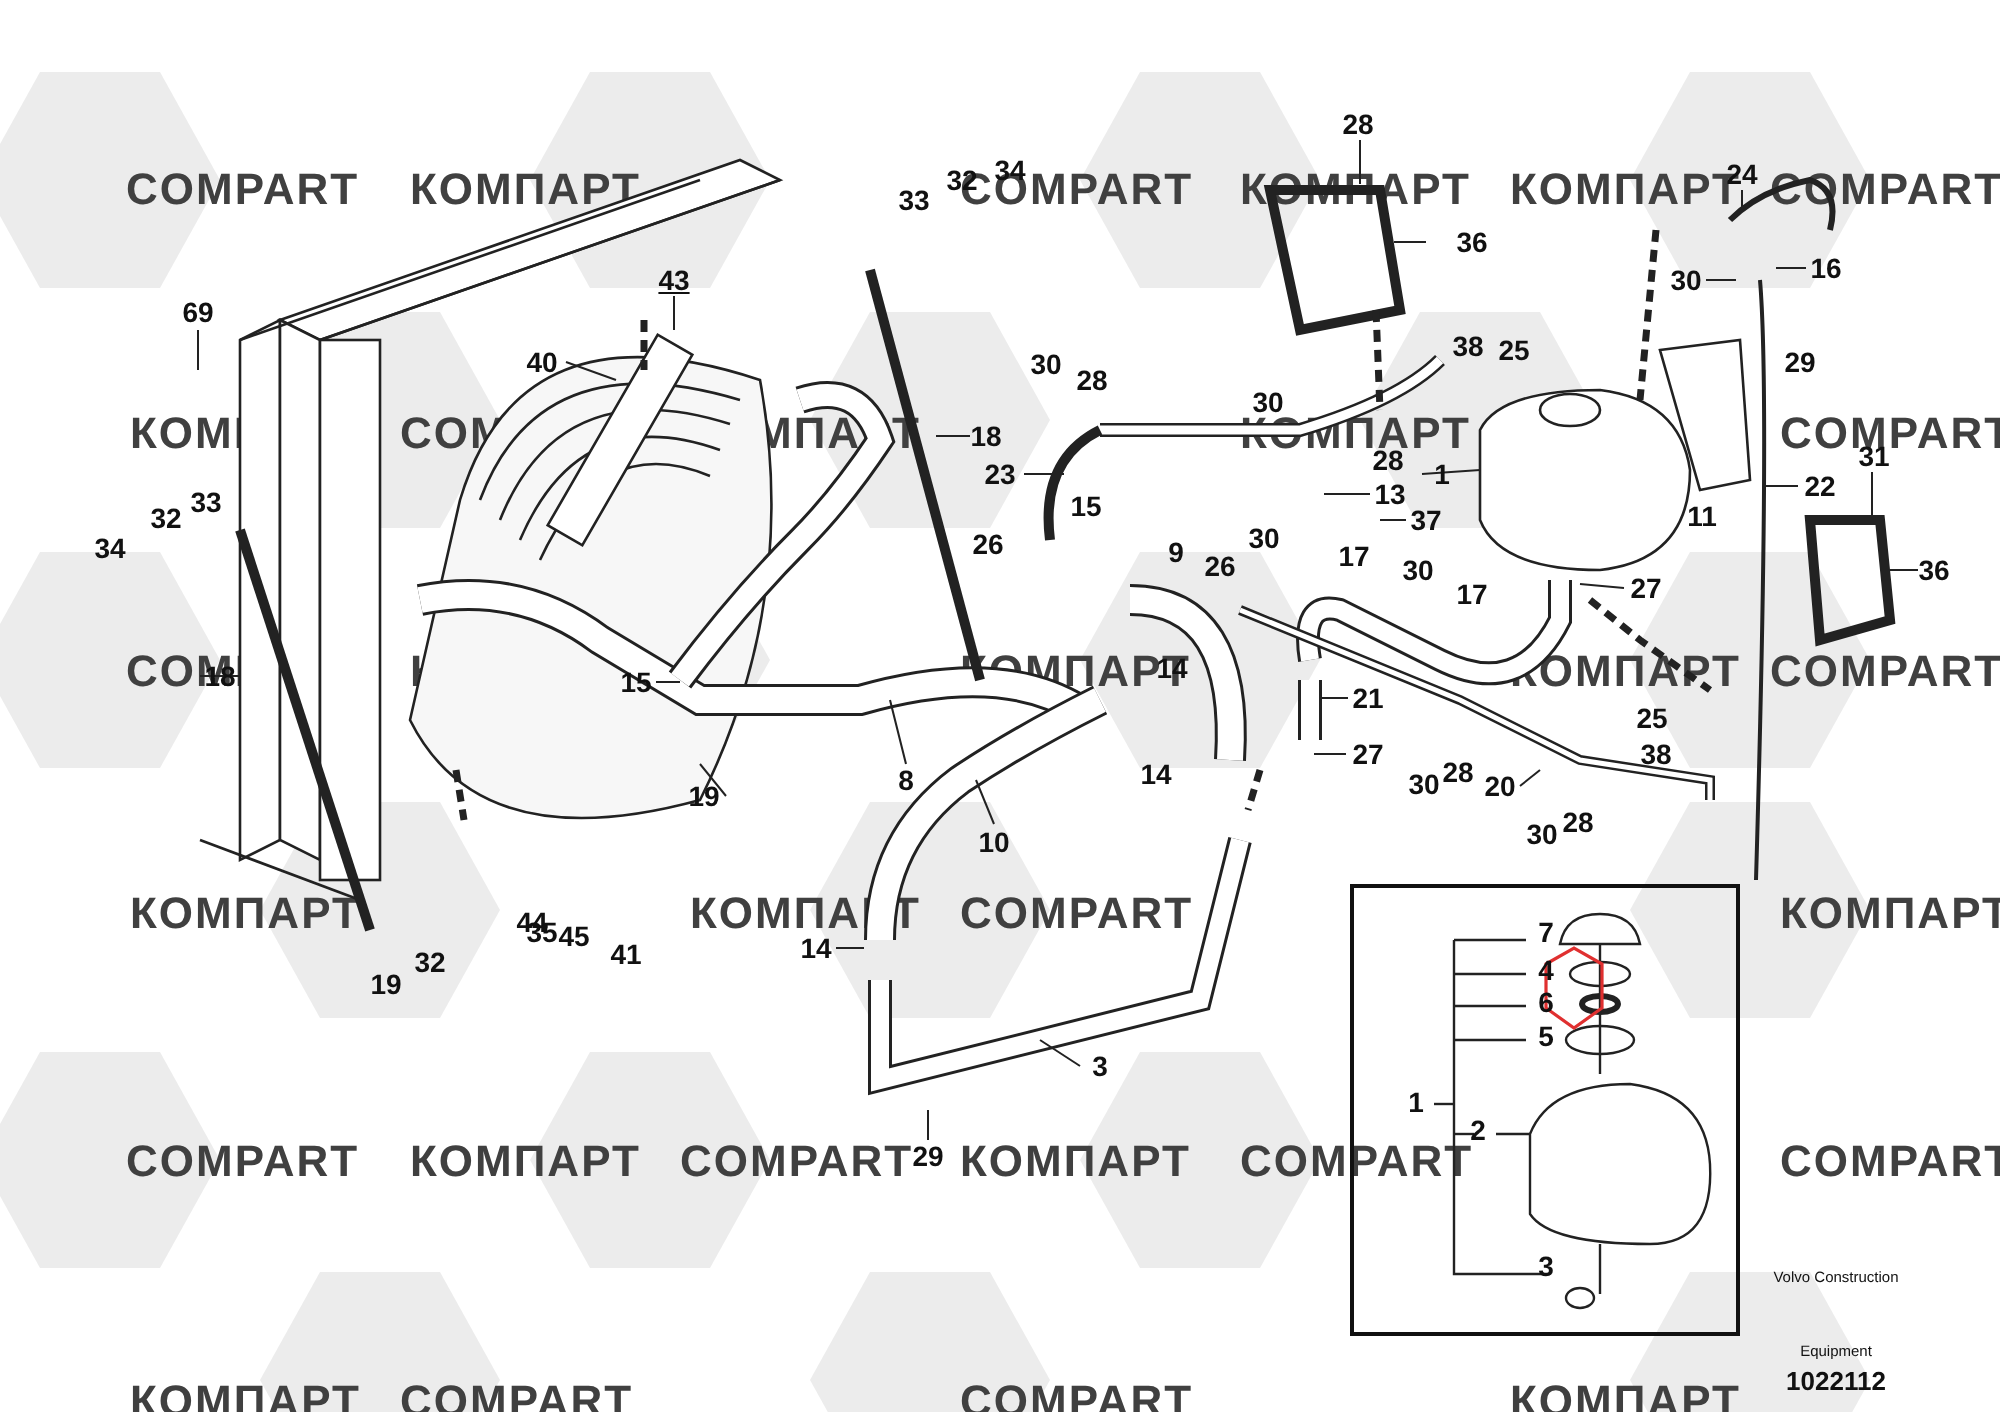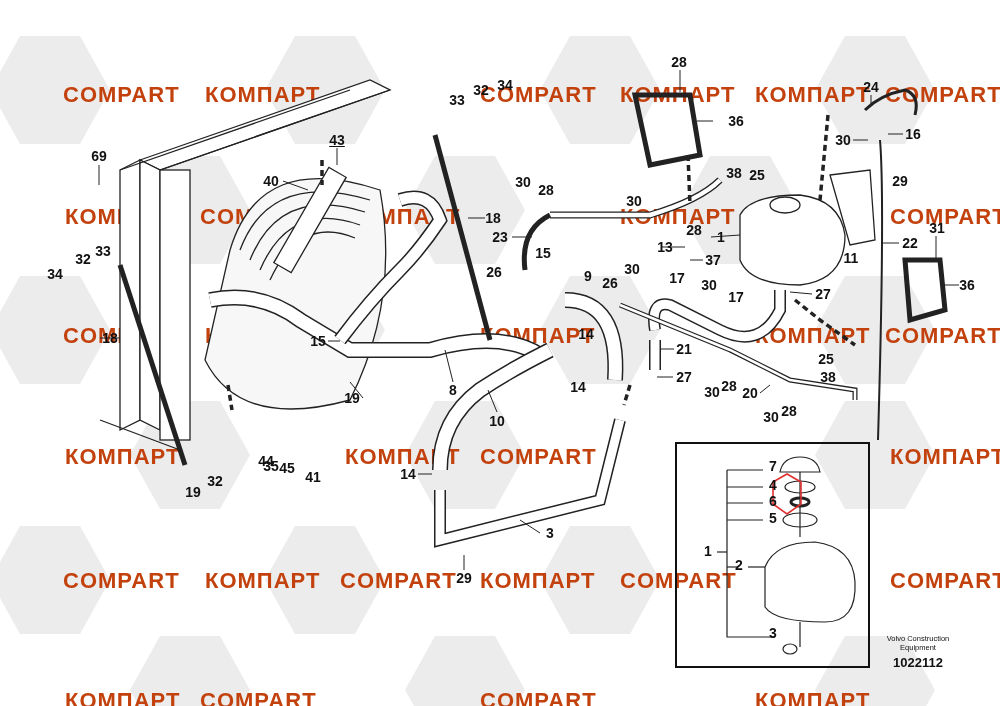--- a/index.html
+++ b/index.html
@@ -1,17 +1,17 @@
 <!DOCTYPE html>
 <html><head>
 <meta charset="utf-8">
 <style>
   html,body{margin:0;padding:0;background:#fff;}
   body{width:1000px;height:706px;position:relative;overflow:hidden;font-family:"Liberation Sans",sans-serif;}
-  .wm{position:absolute;color:#c2410c;font-weight:bold;font-size:22px;letter-spacing:1px;}
+  .wm{position:absolute;color:#404040;font-weight:bold;font-size:22px;letter-spacing:1px;}
   .wmhex{position:absolute;width:120px;height:120px;background:#ececec;clip-path:polygon(25% 5%,75% 5%,100% 50%,75% 95%,25% 95%,0 50%);}
   svg{position:absolute;left:0;top:0;}
   .lbl{position:absolute;font-weight:bold;font-size:14px;color:#111;transform:translate(-50%,-50%);white-space:nowrap;}
   .note{position:absolute;text-align:center;color:#111;}
   #inset{position:absolute;left:675px;top:442px;width:195px;height:226px;border:2px solid #111;box-sizing:border-box;}
 </style>
 </head>
 <body>
 
 <div>
@@ -211,21 +211,21 @@
     <span class="lbl" style="left: 900px; top: 181px;">29</span>
     <span class="lbl" style="left: 523px; top: 182px;">30</span>
     <span class="lbl" style="left: 546px; top: 190px;">28</span>
     <span class="lbl" style="left: 634px; top: 201px;">30</span>
     <span class="lbl" style="left: 493px; top: 218px;">18</span>
     <span class="lbl" style="left: 694px; top: 230px;">28</span>
     <span class="lbl" style="left: 721px; top: 237px;">1</span>
     <span class="lbl" style="left: 500px; top: 237px;">23</span>
     <span class="lbl" style="left: 937px; top: 228px;">31</span>
     <span class="lbl" style="left: 910px; top: 243px;">22</span>
-    <span class="lbl" style="left: 665px; top: 247px;">13</span>
+    <span class="lbl" style="left: 695px; top: 247px;">13</span>
     <span class="lbl" style="left: 103px; top: 251px;">33</span>
     <span class="lbl" style="left: 83px; top: 259px;">32</span>
     <span class="lbl" style="left: 543px; top: 253px;">15</span>
     <span class="lbl" style="left: 851px; top: 258px;">11</span>
     <span class="lbl" style="left: 713px; top: 260px;">37</span>
     <span class="lbl" style="left: 55px; top: 274px;">34</span>
     <span class="lbl" style="left: 494px; top: 272px;">26</span>
     <span class="lbl" style="left: 632px; top: 269px;">30</span>
     <span class="lbl" style="left: 677px; top: 278px;">17</span>
     <span class="lbl" style="left: 588px; top: 276px;">9</span>
@@ -263,15 +263,15 @@
     <span class="lbl" style="left: 773px; top: 485px;">4</span>
     <span class="lbl" style="left: 773px; top: 501px;">6</span>
     <span class="lbl" style="left: 773px; top: 518px;">5</span>
     <span class="lbl" style="left: 708px; top: 551px;">1</span>
     <span class="lbl" style="left: 739px; top: 565px;">2</span>
     <span class="lbl" style="left: 773px; top: 633px;">3</span>
   </div>
 
 <div class="note" style="left:872px;top:634px;width:92px;">
   <div style="font-size:7.5px;line-height:9px;">Volvo Construction</div>
-  <div style="font-size:7.5px;line-height:9px;">Equipment</div>
+  <div style="font-size:7.5px;line-height:9px;margin-top:28px;">Equipment</div>
   <div style="font-size:13px;font-weight:bold;margin-top:3px;">1022112</div>
 </div>
 
 </body></html>

